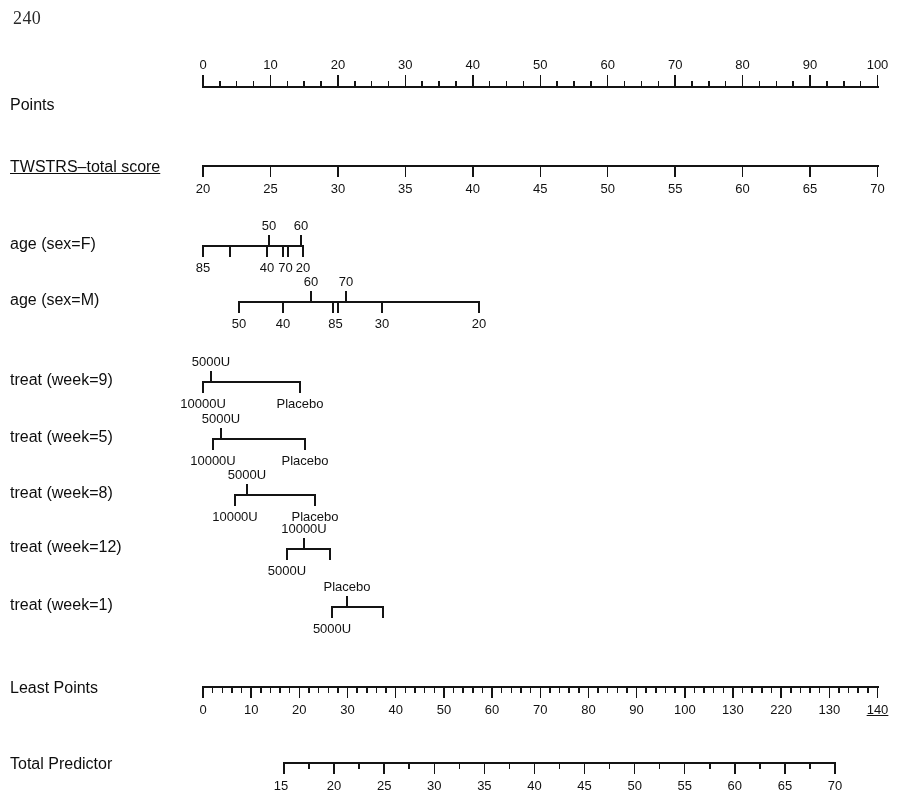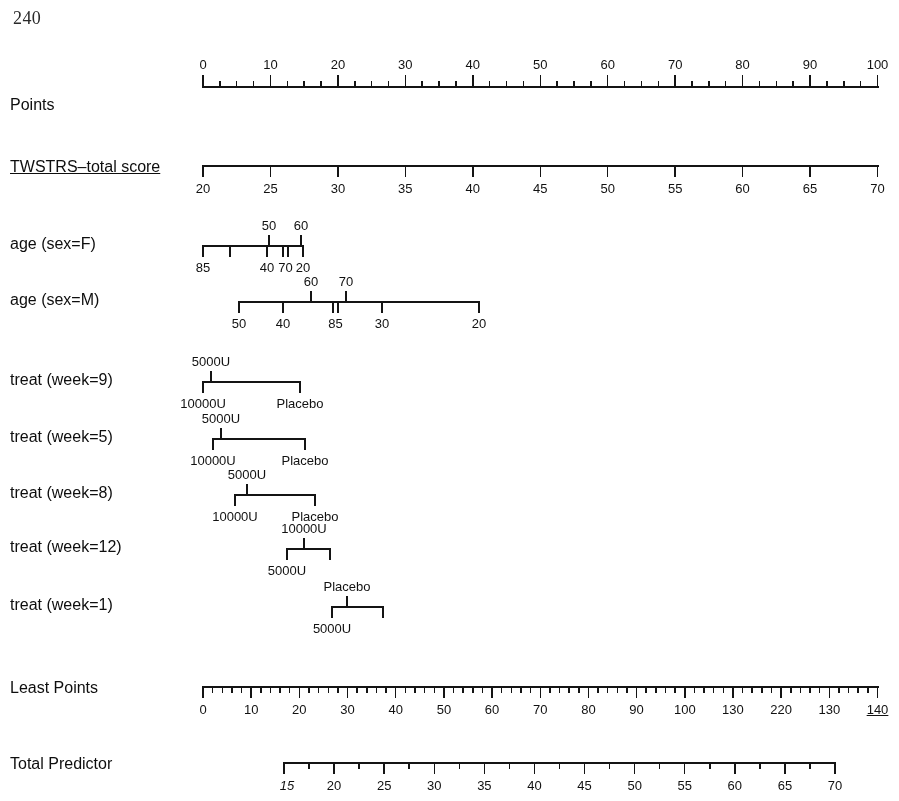--- a/index.html
+++ b/index.html
@@ -252,21 +252,21 @@
       <div class="ax-tick" style="left: 790.029px; top: 687px; width: 1.5px; height: 6px;"></div>
       <div class="ax-tick" style="left: 799.664px; top: 687px; width: 1.5px; height: 6px;"></div>
       <div class="ax-tick" style="left: 809.3px; top: 687px; width: 1.5px; height: 6px;"></div>
       <div class="ax-tick" style="left: 818.936px; top: 687px; width: 1.5px; height: 6px;"></div>
       <div class="ax-tick" style="left: 838.207px; top: 687px; width: 1.5px; height: 6px;"></div>
       <div class="ax-tick" style="left: 847.843px; top: 687px; width: 1.5px; height: 6px;"></div>
       <div class="ax-tick" style="left: 857.479px; top: 687px; width: 1.5px; height: 6px;"></div>
       <div class="ax-tick" style="left: 867.114px; top: 687px; width: 1.5px; height: 6px;"></div>
       <div class="ax-line" style="left: 283.007px; top: 761.75px; width: 552.999px; height: 2.5px;"></div>
       <div class="ax-tick" style="left: 283.257px; top: 763px; width: 1.5px; height: 11px;"></div>
-      <div class="ax-lab" style="left: 287px; top: 778px; font-style: italic;">15</div>
+      <div class="ax-lab" style="left: 281px; top: 778px;">15</div>
       <div class="ax-tick" style="left: 333.348px; top: 763px; width: 1.5px; height: 11px;"></div>
       <div class="ax-lab" style="left: 334.098px; top: 778px;">20</div>
       <div class="ax-tick" style="left: 383.439px; top: 763px; width: 1.5px; height: 11px;"></div>
       <div class="ax-lab" style="left: 384.189px; top: 778px;">25</div>
       <div class="ax-tick" style="left: 433.53px; top: 763px; width: 1.5px; height: 11px;"></div>
       <div class="ax-lab" style="left: 434.28px; top: 778px;">30</div>
       <div class="ax-tick" style="left: 483.621px; top: 763px; width: 1.5px; height: 11px;"></div>
       <div class="ax-lab" style="left: 484.371px; top: 778px;">35</div>
       <div class="ax-tick" style="left: 533.712px; top: 763px; width: 1.5px; height: 11px;"></div>
       <div class="ax-lab" style="left: 534.462px; top: 778px;">40</div>

